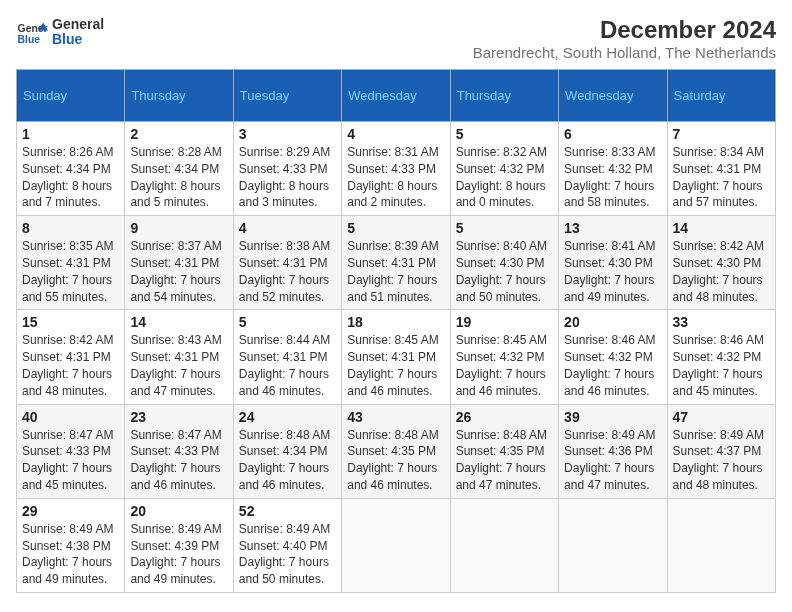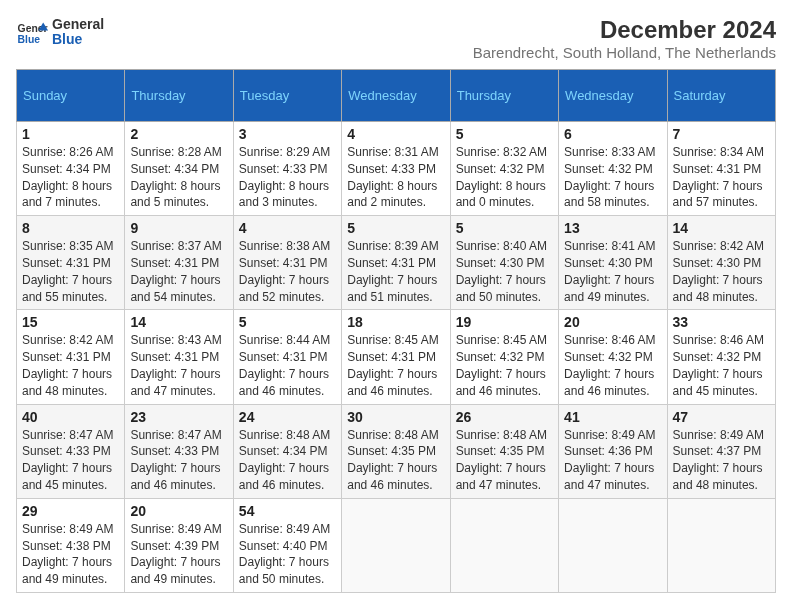--- a/index.html
+++ b/index.html
@@ -210,47 +210,47 @@
         </td>
         <td>
           <span class="day-num">23</span>
           <div class="day-info">Sunrise: 8:47 AM<br>Sunset: 4:33 PM<br>Daylight: 7 hours and 46 minutes.</div>
         </td>
         <td>
           <span class="day-num">24</span>
           <div class="day-info">Sunrise: 8:48 AM<br>Sunset: 4:34 PM<br>Daylight: 7 hours and 46 minutes.</div>
         </td>
         <td>
-          <span class="day-num">30</span>
+          <span class="day-num">43</span>
           <div class="day-info">Sunrise: 8:48 AM<br>Sunset: 4:35 PM<br>Daylight: 7 hours and 46 minutes.</div>
         </td>
         <td>
           <span class="day-num">26</span>
           <div class="day-info">Sunrise: 8:48 AM<br>Sunset: 4:35 PM<br>Daylight: 7 hours and 47 minutes.</div>
         </td>
         <td>
-          <span class="day-num">41</span>
+          <span class="day-num">39</span>
           <div class="day-info">Sunrise: 8:49 AM<br>Sunset: 4:36 PM<br>Daylight: 7 hours and 47 minutes.</div>
         </td>
         <td>
           <span class="day-num">47</span>
           <div class="day-info">Sunrise: 8:49 AM<br>Sunset: 4:37 PM<br>Daylight: 7 hours and 48 minutes.</div>
         </td>
       </tr>
       <tr>
         <td>
           <span class="day-num">29</span>
           <div class="day-info">Sunrise: 8:49 AM<br>Sunset: 4:38 PM<br>Daylight: 7 hours and 49 minutes.</div>
         </td>
         <td>
           <span class="day-num">20</span>
           <div class="day-info">Sunrise: 8:49 AM<br>Sunset: 4:39 PM<br>Daylight: 7 hours and 49 minutes.</div>
         </td>
         <td>
-          <span class="day-num">54</span>
+          <span class="day-num">52</span>
           <div class="day-info">Sunrise: 8:49 AM<br>Sunset: 4:40 PM<br>Daylight: 7 hours and 50 minutes.</div>
         </td>
         <td class="empty"></td>
         <td class="empty"></td>
         <td class="empty"></td>
         <td class="empty"></td>
       </tr>
     </tbody>
 </table>
 

